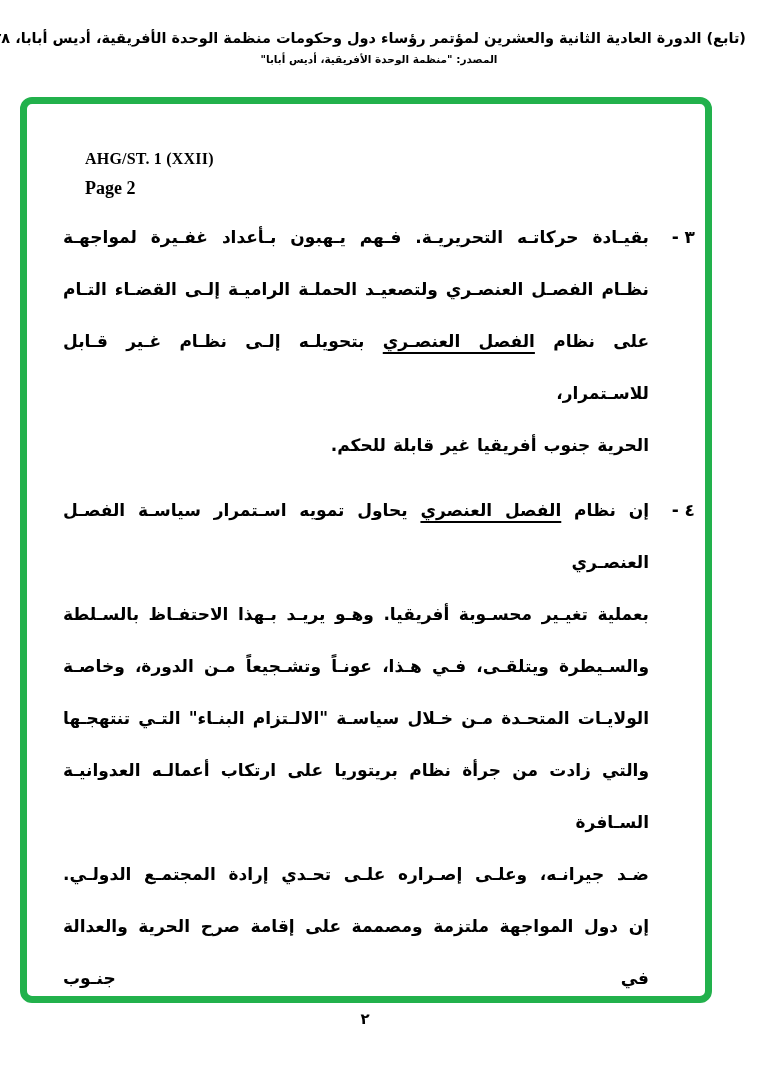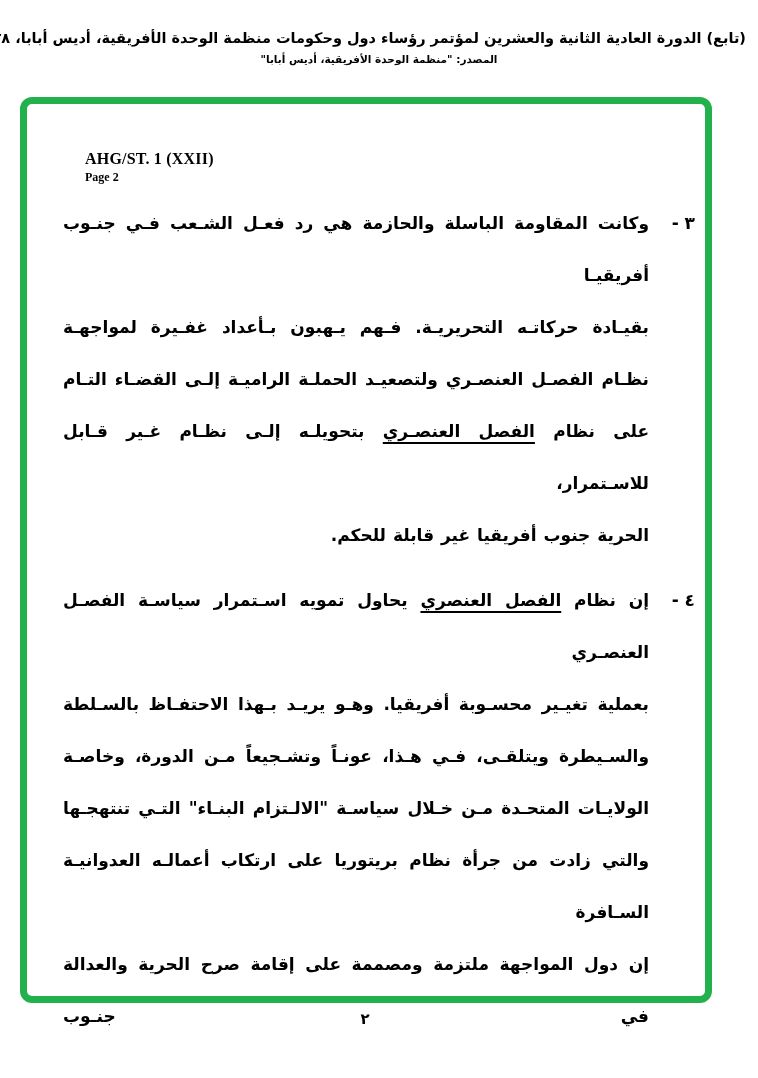--- a/index.html
+++ b/index.html
@@ -47,21 +47,21 @@
   }
   .doc-ref {
     direction: ltr;
     text-align: left;
     margin: 46px 0 0 58px;
     font-family: "Liberation Serif", serif;
     font-weight: bold;
     color: #000;
   }
   .doc-ref .ref-code { font-size: 16px; letter-spacing: 0.2px; }
-  .doc-ref .ref-page { font-size: 12px; margin-top: 2px; }
+  .doc-ref .ref-page { font-size: 18px; margin-top: 10px; }
   
   .body-text {
     margin-top: 12px;
     padding: 0 10px 0 36px; 
     font-weight: bold;
     font-size: 17px;
   }
   .para {
     position: relative;
     padding-right: 46px;
@@ -111,33 +111,33 @@
 
   <div class="green-box" style="border-color: rgb(34, 177, 76);">
     <div class="doc-ref">
       <div class="ref-code">AHG/ST. 1 (XXII)</div>
       <div class="ref-page">Page 2</div>
     </div>
 
     <div class="body-text" id="paragraphs">
         <div class="para">
           <span class="para-num">٣ -</span>
-          <div class="line just"><span>وكانت المقاومة الباسلة والحازمة هي رد فعـل الشـعب فـي جنـوب أفريقيـا</span></div>
           <div class="line just"><span>بقيـادة حركاتـه التحريريـة. فـهم يـهبون بـأعداد غفـيرة لمواجهـة</span></div>
           <div class="line just"><span>نظـام الفصـل العنصـري ولتصعيـد الحملـة الراميـة إلـى القضـاء التـام</span></div>
           <div class="line just"><span>على نظام </span><span class="ul">الفصل العنصـري</span><span> بتحويلـه إلـى نظـام غـير قـابل للاسـتمرار،</span></div>
           <div class="line"><span>الحرية جنوب أفريقيا غير قابلة للحكم.</span></div>
         </div>
         <div class="para">
           <span class="para-num">٤ -</span>
           <div class="line just"><span>إن نظام </span><span class="ul">الفصل العنصري</span><span> يحاول تمويه اسـتمرار سياسـة الفصـل العنصـري</span></div>
           <div class="line just"><span>بعملية تغيـير محسـوبة أفريقيا. وهـو يريـد بـهذا الاحتفـاظ بالسـلطة</span></div>
           <div class="line just"><span>والسـيطرة ويتلقـى، فـي هـذا، عونـاً وتشـجيعاً مـن الدورة، وخاصـة</span></div>
           <div class="line just"><span>الولايـات المتحـدة مـن خـلال سياسـة "الالـتزام البنـاء" التـي تنتهجـها</span></div>
           <div class="line just"><span>والتي زادت من جرأة نظام بريتوريا على ارتكاب أعمالـه العدوانيـة السـافرة</span></div>
+          <div class="line just"><span>ضـد جيرانـه، وعلـى إصـراره علـى تحـدي إرادة المجتمـع الدولـي.</span></div>
           <div class="line just"><span>إن دول المواجهة ملتزمة ومصممة على إقامة صرح الحرية والعدالة في جنـوب</span></div>
         </div>
       </div>
   </div>
 
   <div class="page-number">٢</div>
 
 </div>
 
 </body></html>

